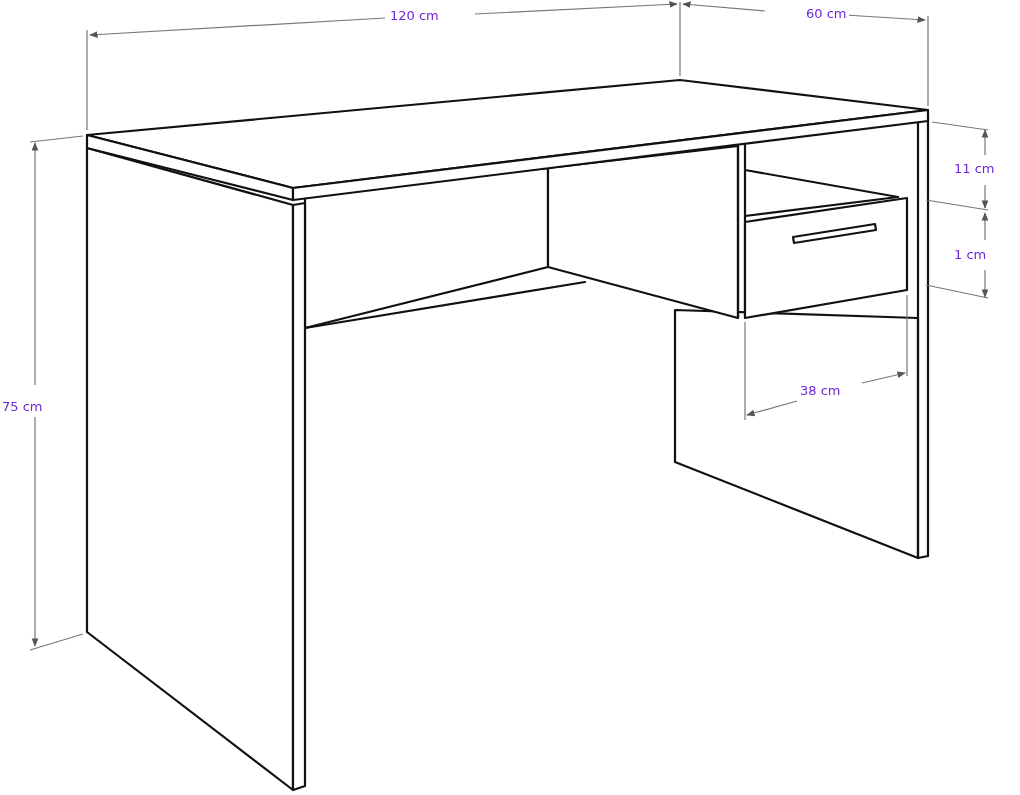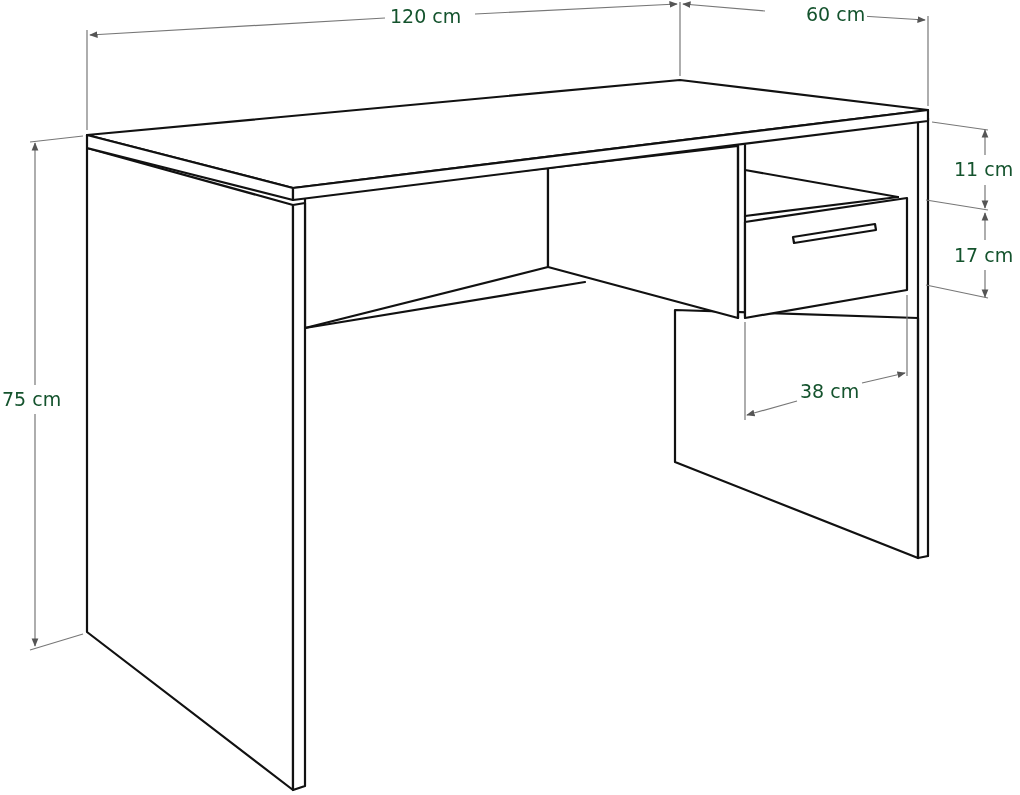--- a/index.html
+++ b/index.html
@@ -2,21 +2,21 @@
 <html><head>
   <meta charset="utf-8">
   <style>
     html, body { margin: 0; padding: 0; background: #ffffff; }
     body { width: 1020px; height: 795px; overflow: hidden; position: relative; font-family: "DejaVu Sans", sans-serif; }
     #stage { position: absolute; left: 0; top: 0; width: 1020px; height: 795px; }
     svg { display: block; }
     .obj { fill: none; stroke: #111; stroke-width: 2.2; stroke-linejoin: round; stroke-linecap: round; }
     .obj-fill { fill: #fff; stroke: #111; stroke-width: 2.2; stroke-linejoin: round; }
     .dim { fill: none; stroke: #777; stroke-width: 1.2; }
-    .lbl { position: absolute; font-size: 19px; color: #14532d; background: #fff; padding: 0 2px; white-space: nowrap; line-height: 20px; }
+    .lbl { position: absolute; font-size: 13px; color: #6d28d9; background: #fff; padding: 0 2px; white-space: nowrap; line-height: 20px; }
   </style>
 </head>
 <body>
 
 <div id="stage">
   <svg width="1020" height="795" viewBox="0 0 1020 795">
     <defs>
       <marker id="arr" viewBox="0 0 10 10" refX="9" refY="5" markerWidth="7" markerHeight="7" orient="auto-start-reverse">
         <path d="M0,1 L10,5 L0,9 z" fill="#555"></path>
       </marker>
@@ -98,17 +98,17 @@
     <g>
       <line class="dim" x1="745" y1="322" x2="745" y2="420"></line>
       <line class="dim" x1="907" y1="295" x2="907" y2="376"></line>
       <line class="dim" x1="797" y1="401" x2="747" y2="415" marker-end="url(#arr)"></line>
       <line class="dim" x1="862" y1="383" x2="905" y2="373" marker-end="url(#arr)"></line>
     </g>
   </svg>
 
   <span class="lbl" style="left:388px; top:6px;">120 cm</span>
   <span class="lbl" style="left:804px; top:4px;">60 cm</span>
-  <span class="lbl" style="left:0px; top:389px;">75 cm</span>
+  <span class="lbl" style="left:0px; top:397px;">75 cm</span>
   <span class="lbl" style="left:952px; top:159px;">11 cm</span>
-  <span class="lbl" style="left:952px; top:245px;">17 cm</span>
+  <span class="lbl" style="left:952px; top:245px;">1 cm</span>
   <span class="lbl" style="left:798px; top:381px;">38 cm</span>
 </div>
 
 </body></html>

